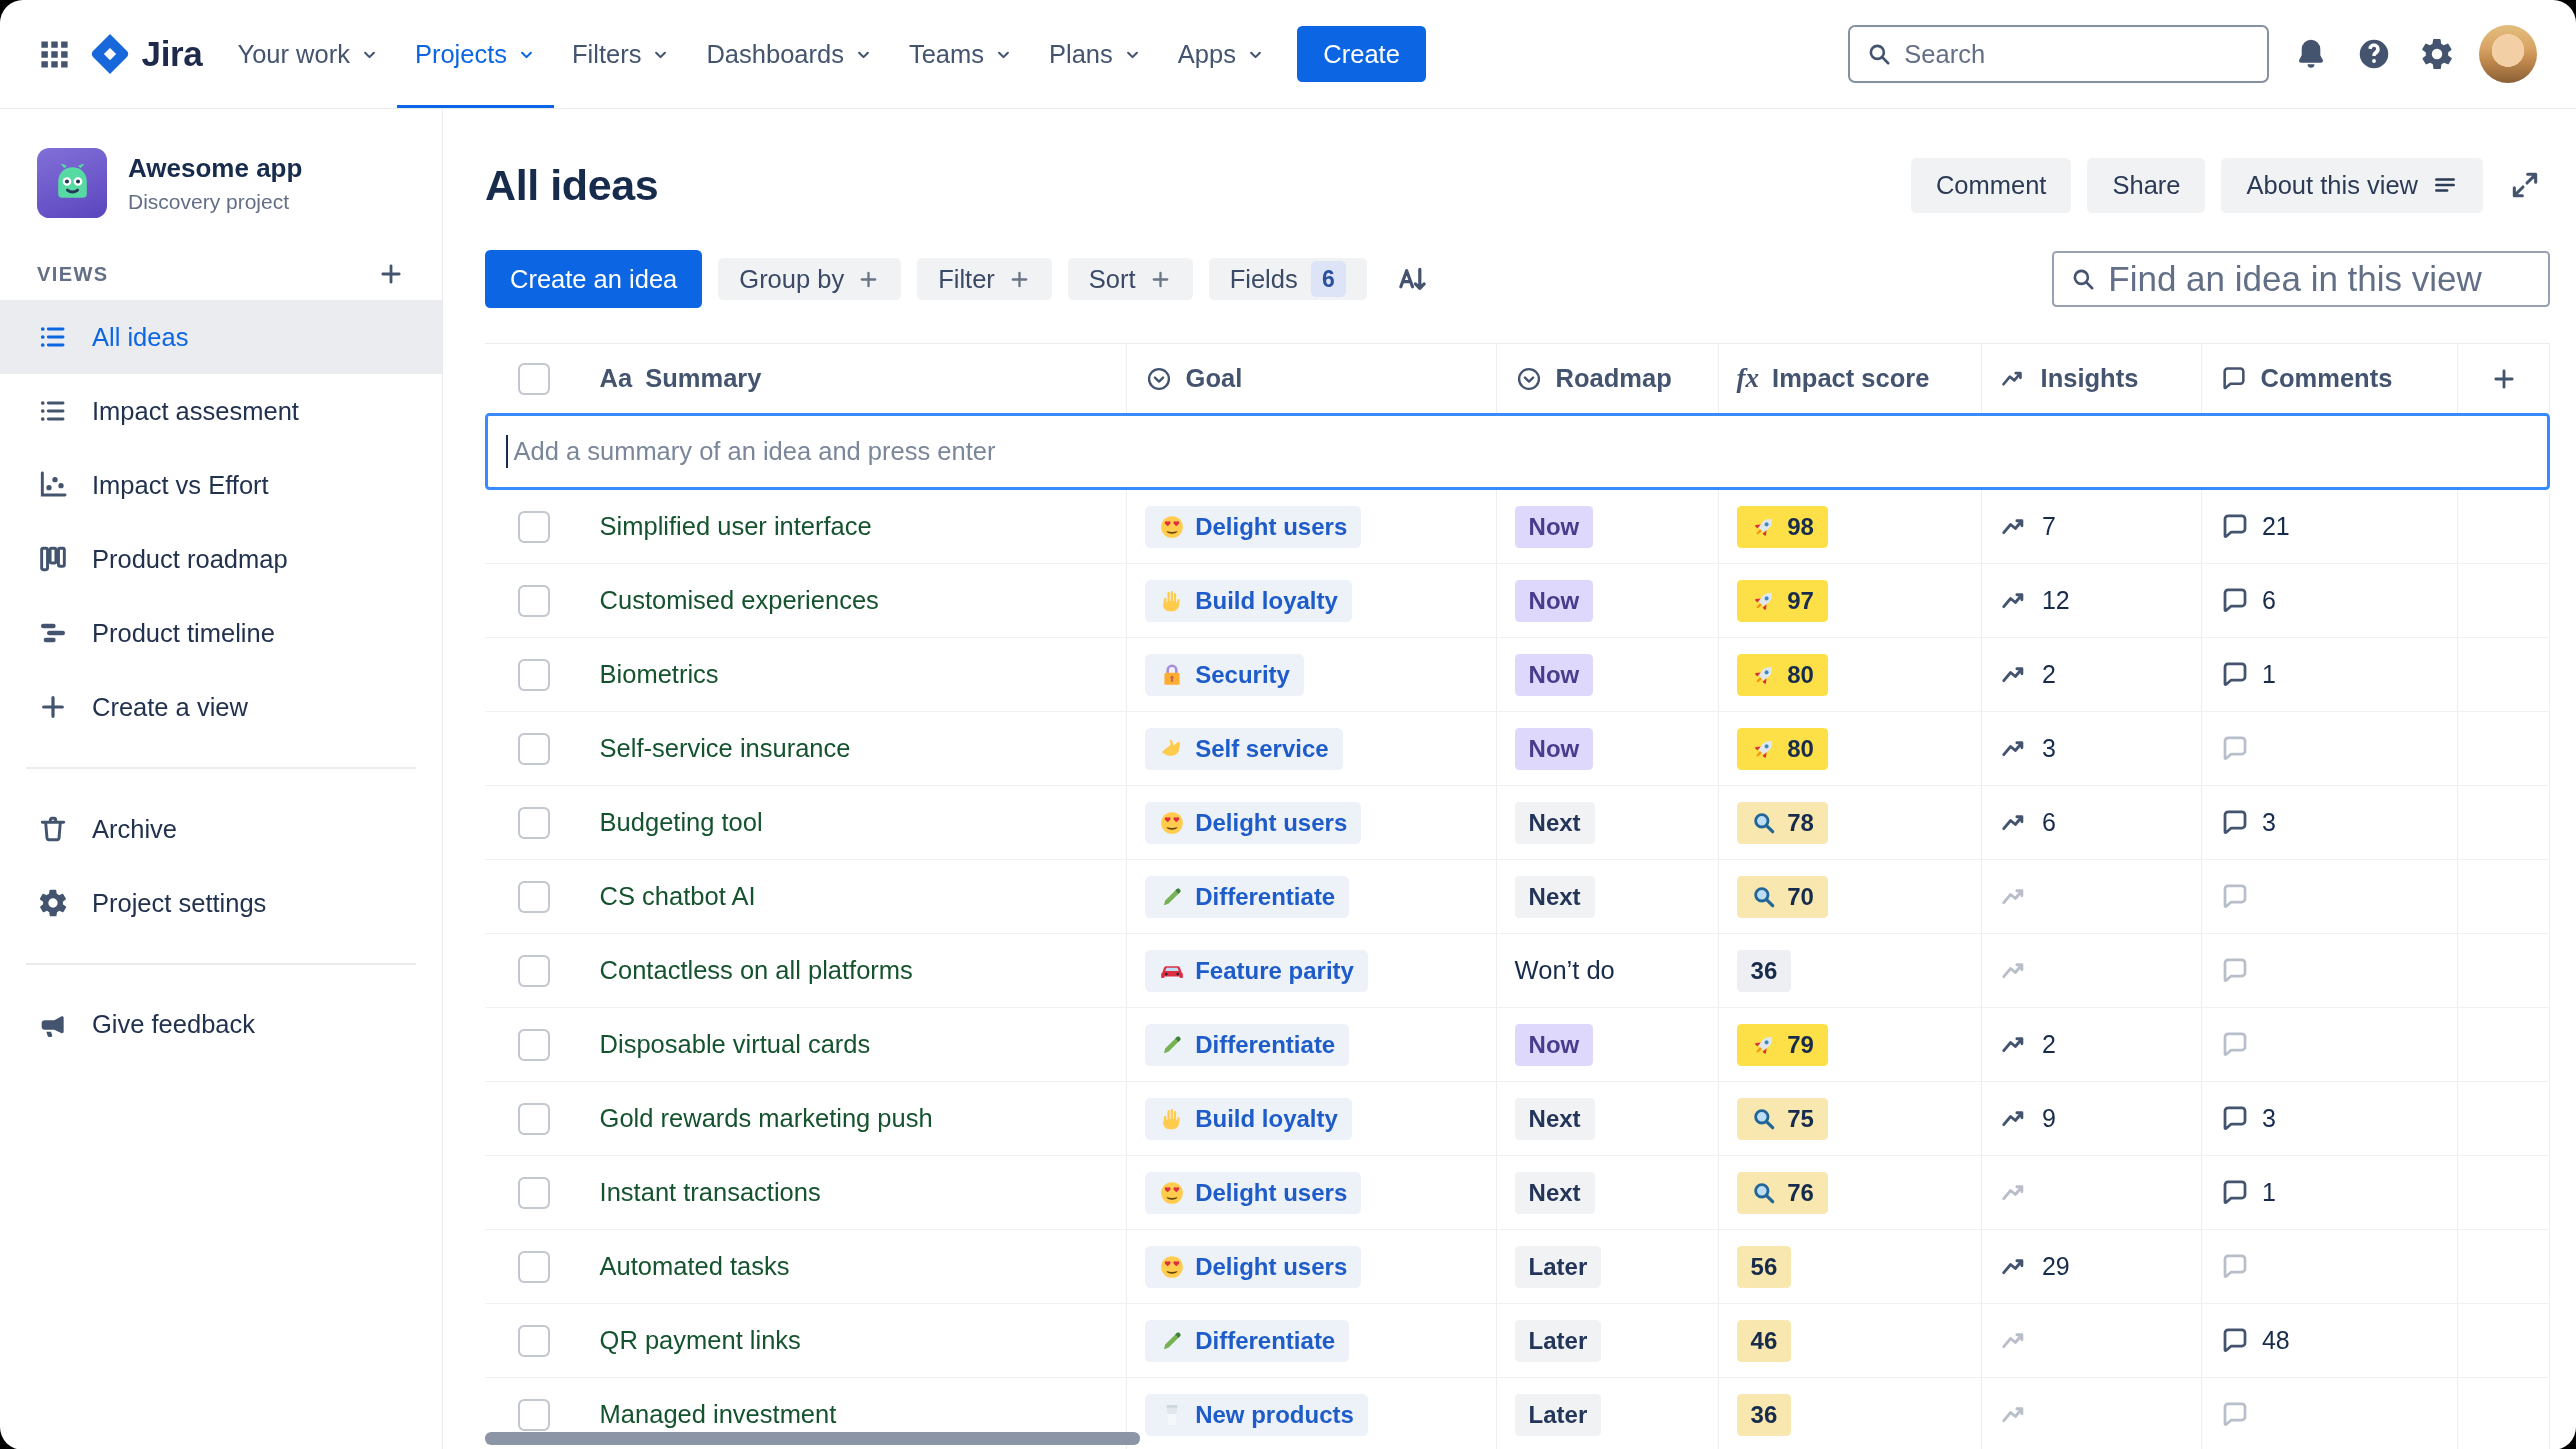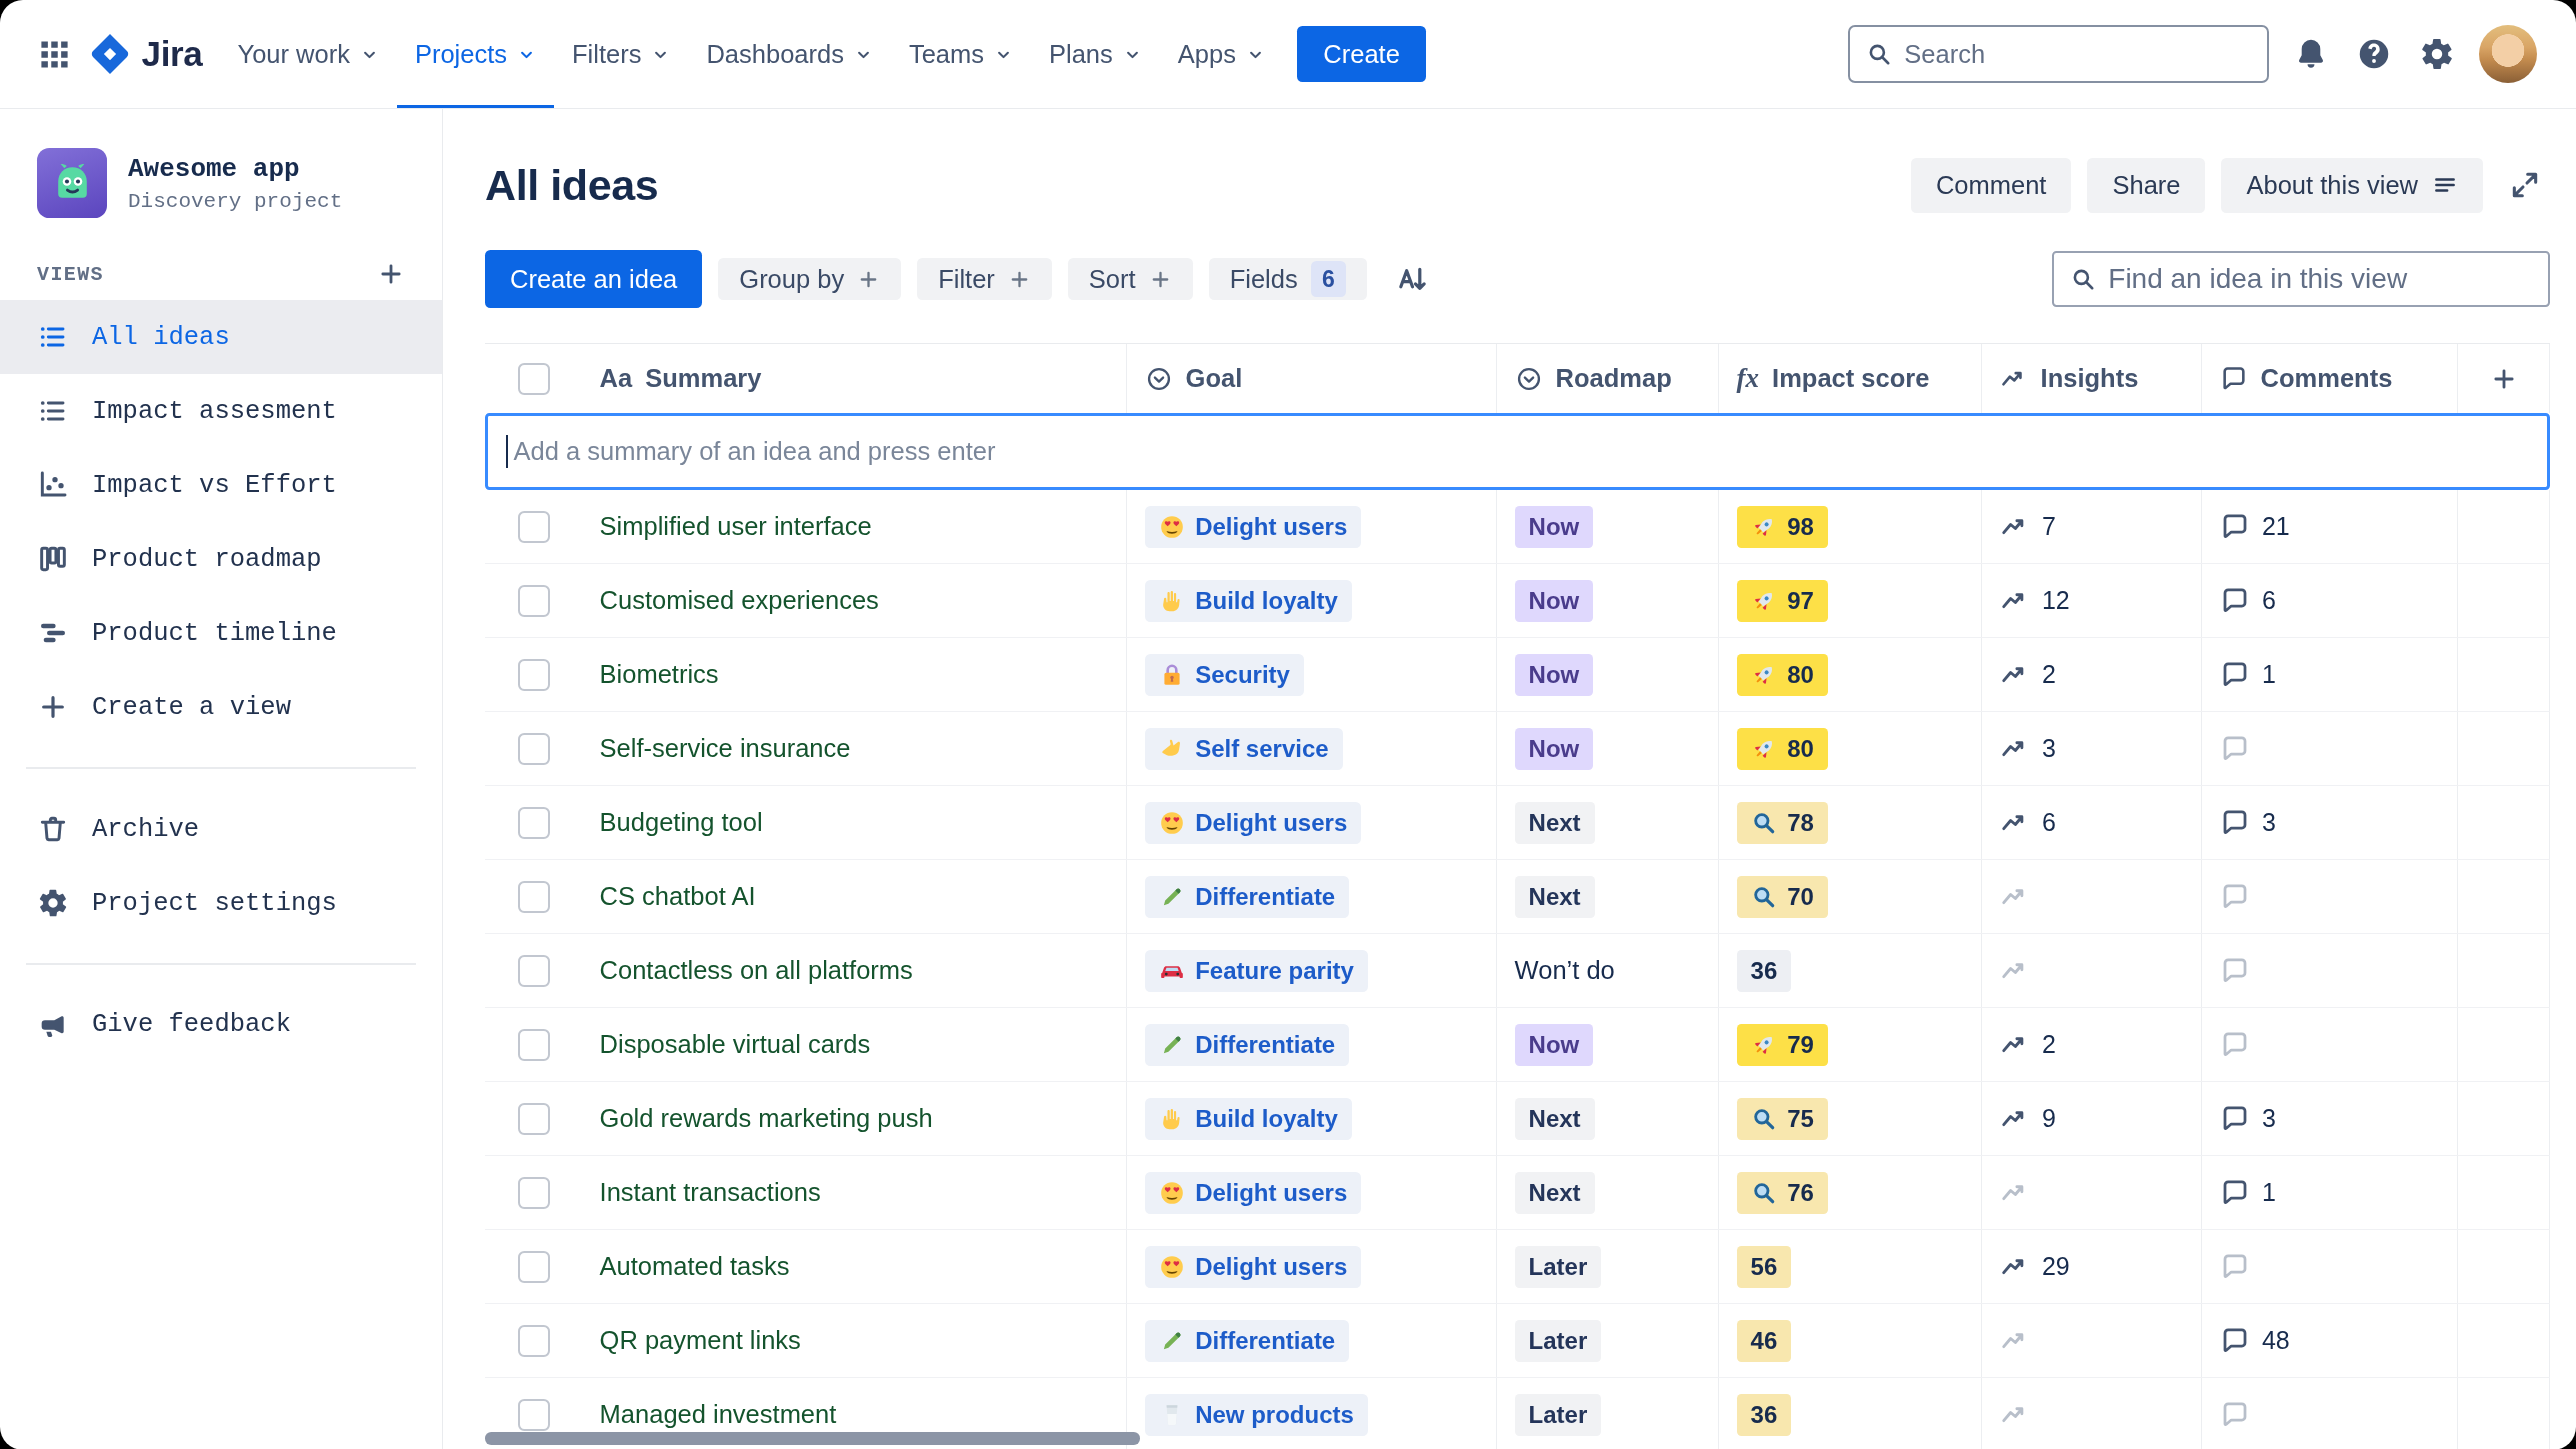--- a/index.html
+++ b/index.html
@@ -34,21 +34,21 @@
       linear-gradient(180deg,#E3BE7D 0%, #D9A express566 38%, #C38B4E 60%, #8A5F36 100%); }
   
   .avatar { background:
       radial-gradient(circle at 50% 44%, #F3CFA6 0 37%, rgba(0,0,0,0) 38%),
       linear-gradient(180deg,#E3BE7D 0%, #D9A566 38%, #C38B4E 60%, #8A5F36 100%); }
 
   
   .shell { flex:1; display:flex; min-height:0; }
 
   
-  .sidebar { width:443px; flex:0 0 443px; border-right:1.8px solid #E9EBEE; padding-top:39px; overflow:hidden;font-family:Liberation Mono, monospace; }
+  .sidebar { width:443px; flex:0 0 443px; border-right:1.8px solid #E9EBEE; padding-top:39px; overflow:hidden; }
   .proj { display:flex; align-items:center; gap:21px; padding:0 37px; margin-bottom:42px; }
   .proj-avatar { width:70px; height:70px; border-radius:12.3px; background:linear-gradient(160deg,#8270D8,#5B45BE); display:flex; align-items:center; justify-content:center; flex:0 0 auto; }
   .proj-avatar svg { width:49px; height:49px; }
   .proj-name { font-size:26px; font-weight:700; color:#172B4D; }
   .proj-type { font-size:21px; color:#626F86; margin-top:6px; }
   .views-head { display:flex; align-items:center; justify-content:space-between; padding:0 37px; margin-bottom:12.3px; }
   .views-label { font-size:20px; font-weight:700; color:#626F86; letter-spacing:1.4px; }
   .views-plus { color:#44546F; }
   .views-plus svg { width:28px; height:28px; }
   .side-item { display:flex; align-items:center; gap:23px; height:74px; padding:0 37px; font-size:25.5px; color:#22324E; cursor:pointer; }
@@ -70,21 +70,21 @@
   .toolbar { display:flex; align-items:center; gap:16px; margin-bottom:35px; }
   .btn-primary { height:58px; padding:0 25px; border-radius:5.3px; background:#0C66E4; color:#fff; font-size:25.5px; font-weight:500; display:flex; align-items:center; }
   .tb-chip { height:42px; padding:0 21px; border-radius:5.3px; background:#F1F2F4; color:#3A4A66; font-size:25.5px; font-weight:500; display:flex; align-items:center; gap:13px; }
   .tb-chip svg { width:23px; height:23px; color:#697586; }
   .fields-badge { background:#DEE4F7; color:#2A50A0; font-size:23px; font-weight:700; padding:4.4px 11.4px; border-radius:5.3px; }
   .tb-az { width:58px; height:58px; display:flex; align-items:center; justify-content:center; color:#44546F; }
   .tb-az svg { width:35px; height:35px; }
   .tb-spacer { flex:1; }
   .find-box { width:498px; height:56px; border:2.6px solid #98A1B2; border-radius:4.4px; display:flex; align-items:center; gap:12.3px; padding:0 16px; background:#fff; }
   .find-box svg { width:26px; height:26px; color:#44546F; flex:0 0 auto; }
-  .find-box input { border:none; outline:none; width:100%; font-size:28px; color:#172B4D; background:transparent; }
+  .find-box input { border:none; outline:none; width:100%; font-size:35px; color:#172B4D; background:transparent; }
   .find-box input::placeholder { color:#626F86; }
 
   
   .table { flex:1; min-height:0; }
   .thead { display:flex; height:70px; border-top:1.8px solid #E9EBEE; }
   .th { display:flex; align-items:center; gap:13px; padding:0 17.6px; font-size:25.5px; font-weight:600; color:#44546F; height:100%; }
   .th svg { width:28px; height:28px; color:#44546F; }
   .aa-glyph { font-size:25.5px; font-weight:700; color:#44546F; }
   .fx-glyph { font-family:"Liberation Serif", serif; font-style:italic; font-weight:700; font-size:27px; color:#44546F; }
   .col-check { flex:0 0 97px; justify-content:center; padding:0; }

